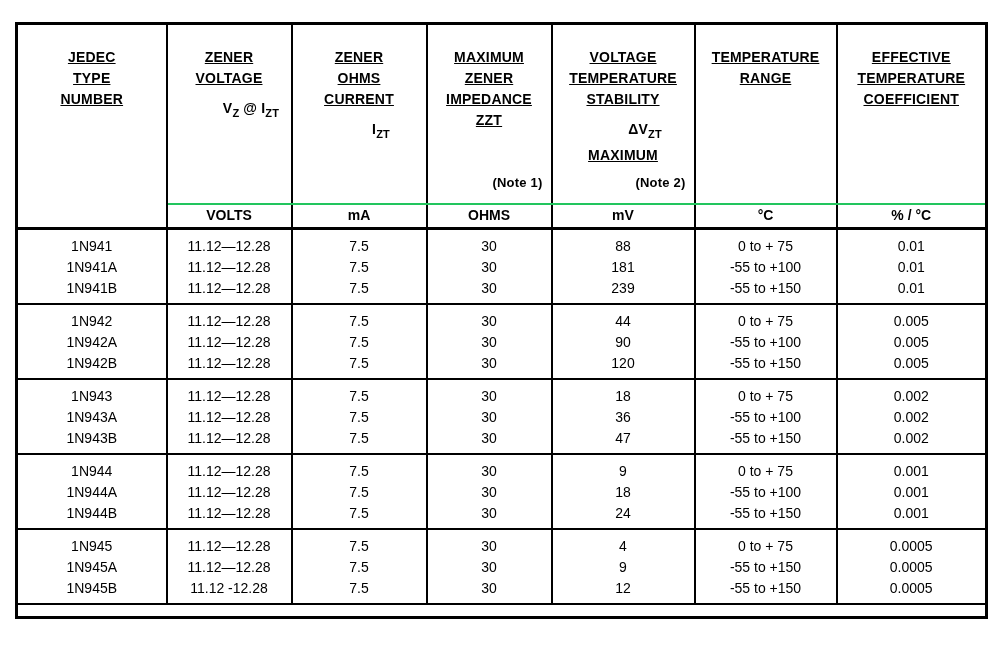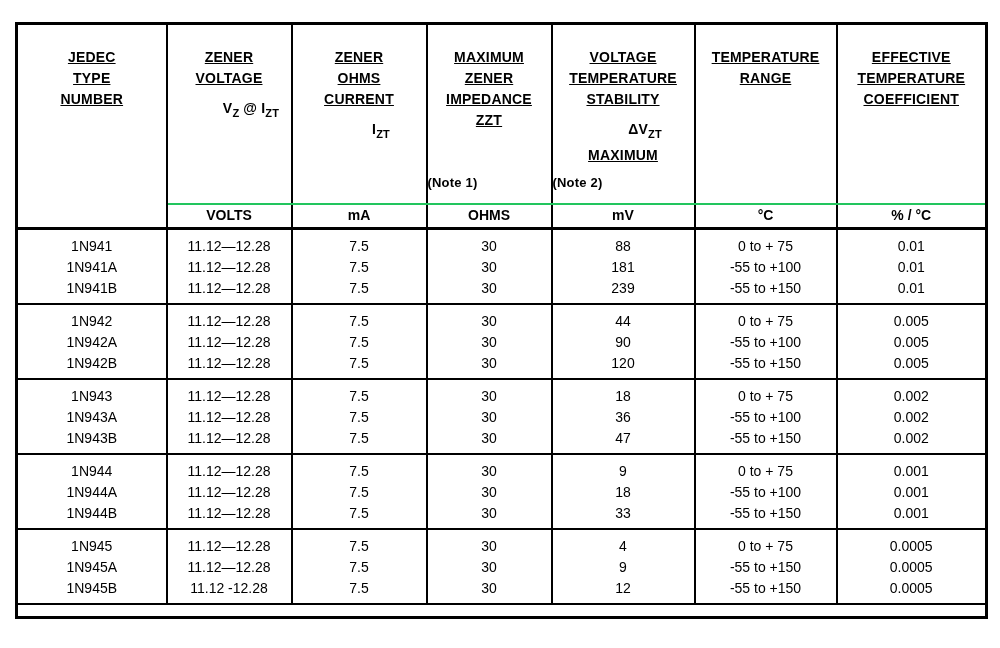--- a/index.html
+++ b/index.html
@@ -36,23 +36,23 @@
     letter-spacing: 0.2px;
     position: relative;
     text-align: center;
   }
   .hl { display: block; text-decoration: underline; }
   .formula { display: block; margin-top: 9px; margin-left: 44px; }
   .formula sub { font-size: 11px; font-weight: bold; }
   .mid { margin: 0 4px; }
   .note {
     position: absolute;
-    left: 0; right: 0; bottom: 10px;
+    left: 0; right: 8px; bottom: 10px;
     display: block;
-    text-align: left;
+    text-align: right;
     font-size: 13px;
   }
   
   .head-row th:not(.col-jedec) { border-bottom: 2px solid #22c55e; }
   
   .col-jedec { border-bottom: 3px solid #000; }
   .units-row th {
     height: 20px;
     font-size: 14px;
     font-weight: bold;
@@ -247,21 +247,21 @@
         <td>30</td>
         <td>18</td>
         <td>-55 to +100</td>
         <td>0.001</td>
       </tr>
       <tr>
         <td class="c-type">1N944B</td>
         <td>11.12—12.28</td>
         <td>7.5</td>
         <td>30</td>
-        <td>33</td>
+        <td>24</td>
         <td>-55 to +150</td>
         <td>0.001</td>
       </tr>
     </tbody>
 
     <tbody>
       <tr>
         <td class="c-type">1N945</td>
         <td>11.12—12.28</td>
         <td>7.5</td>

